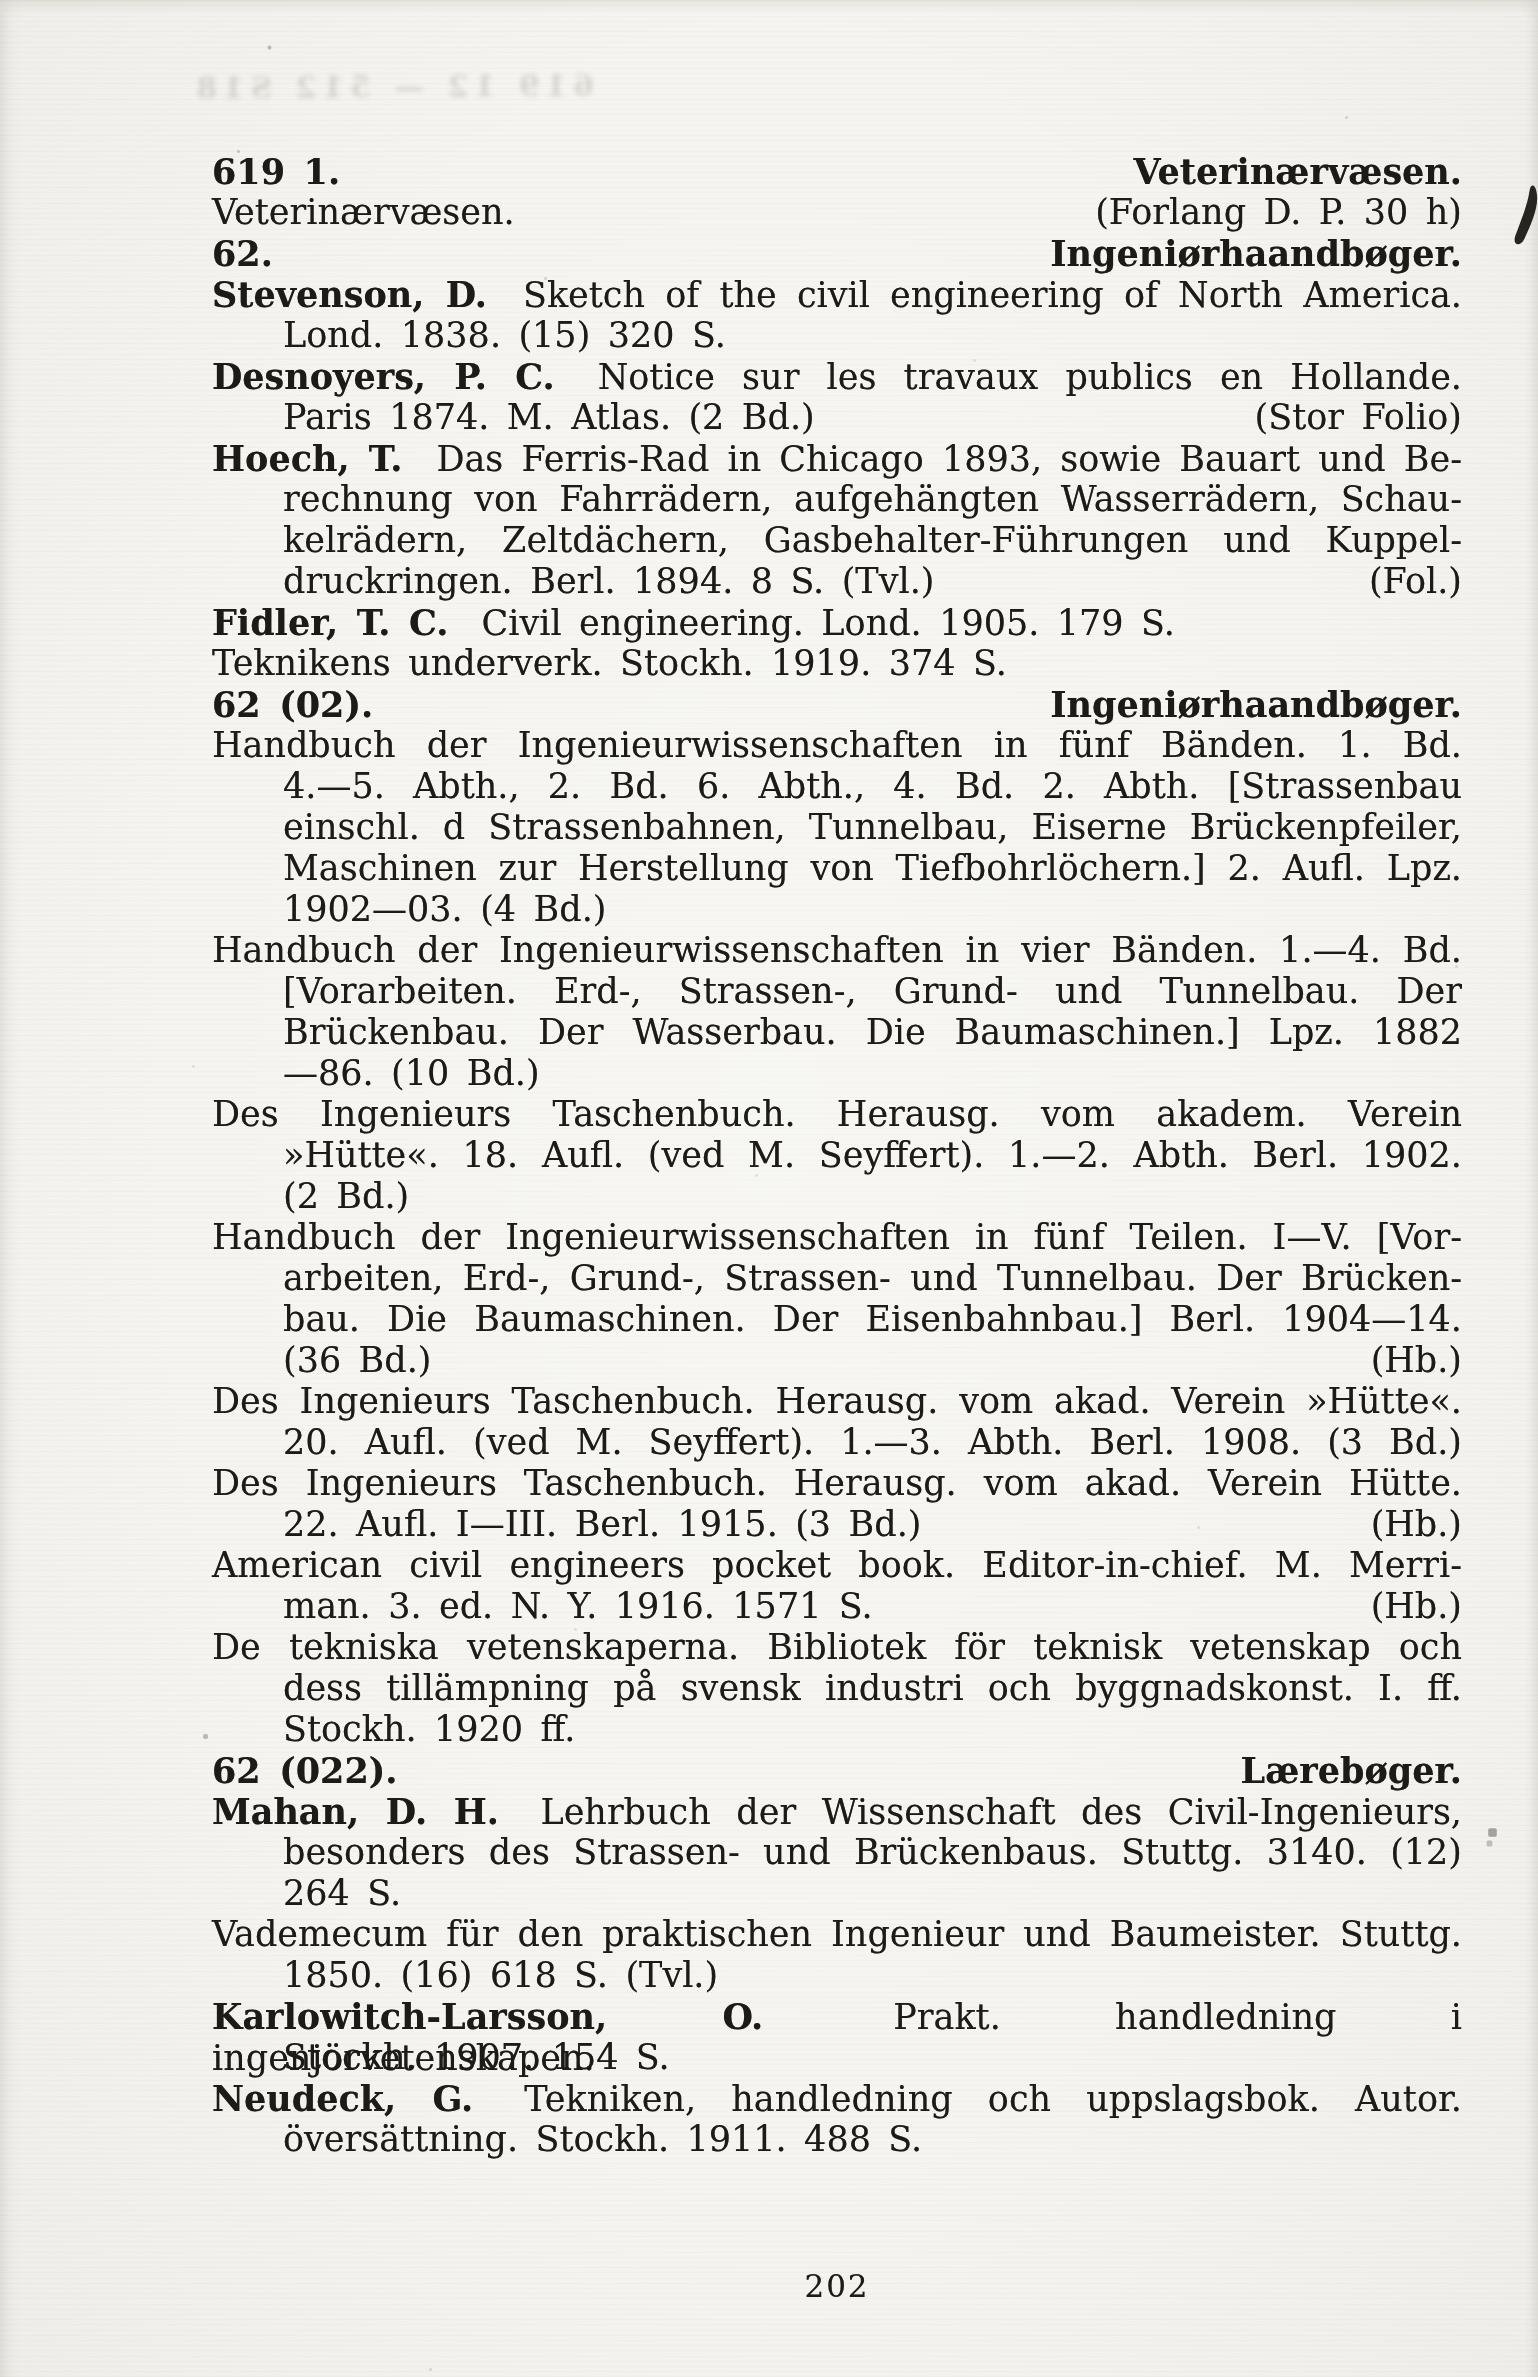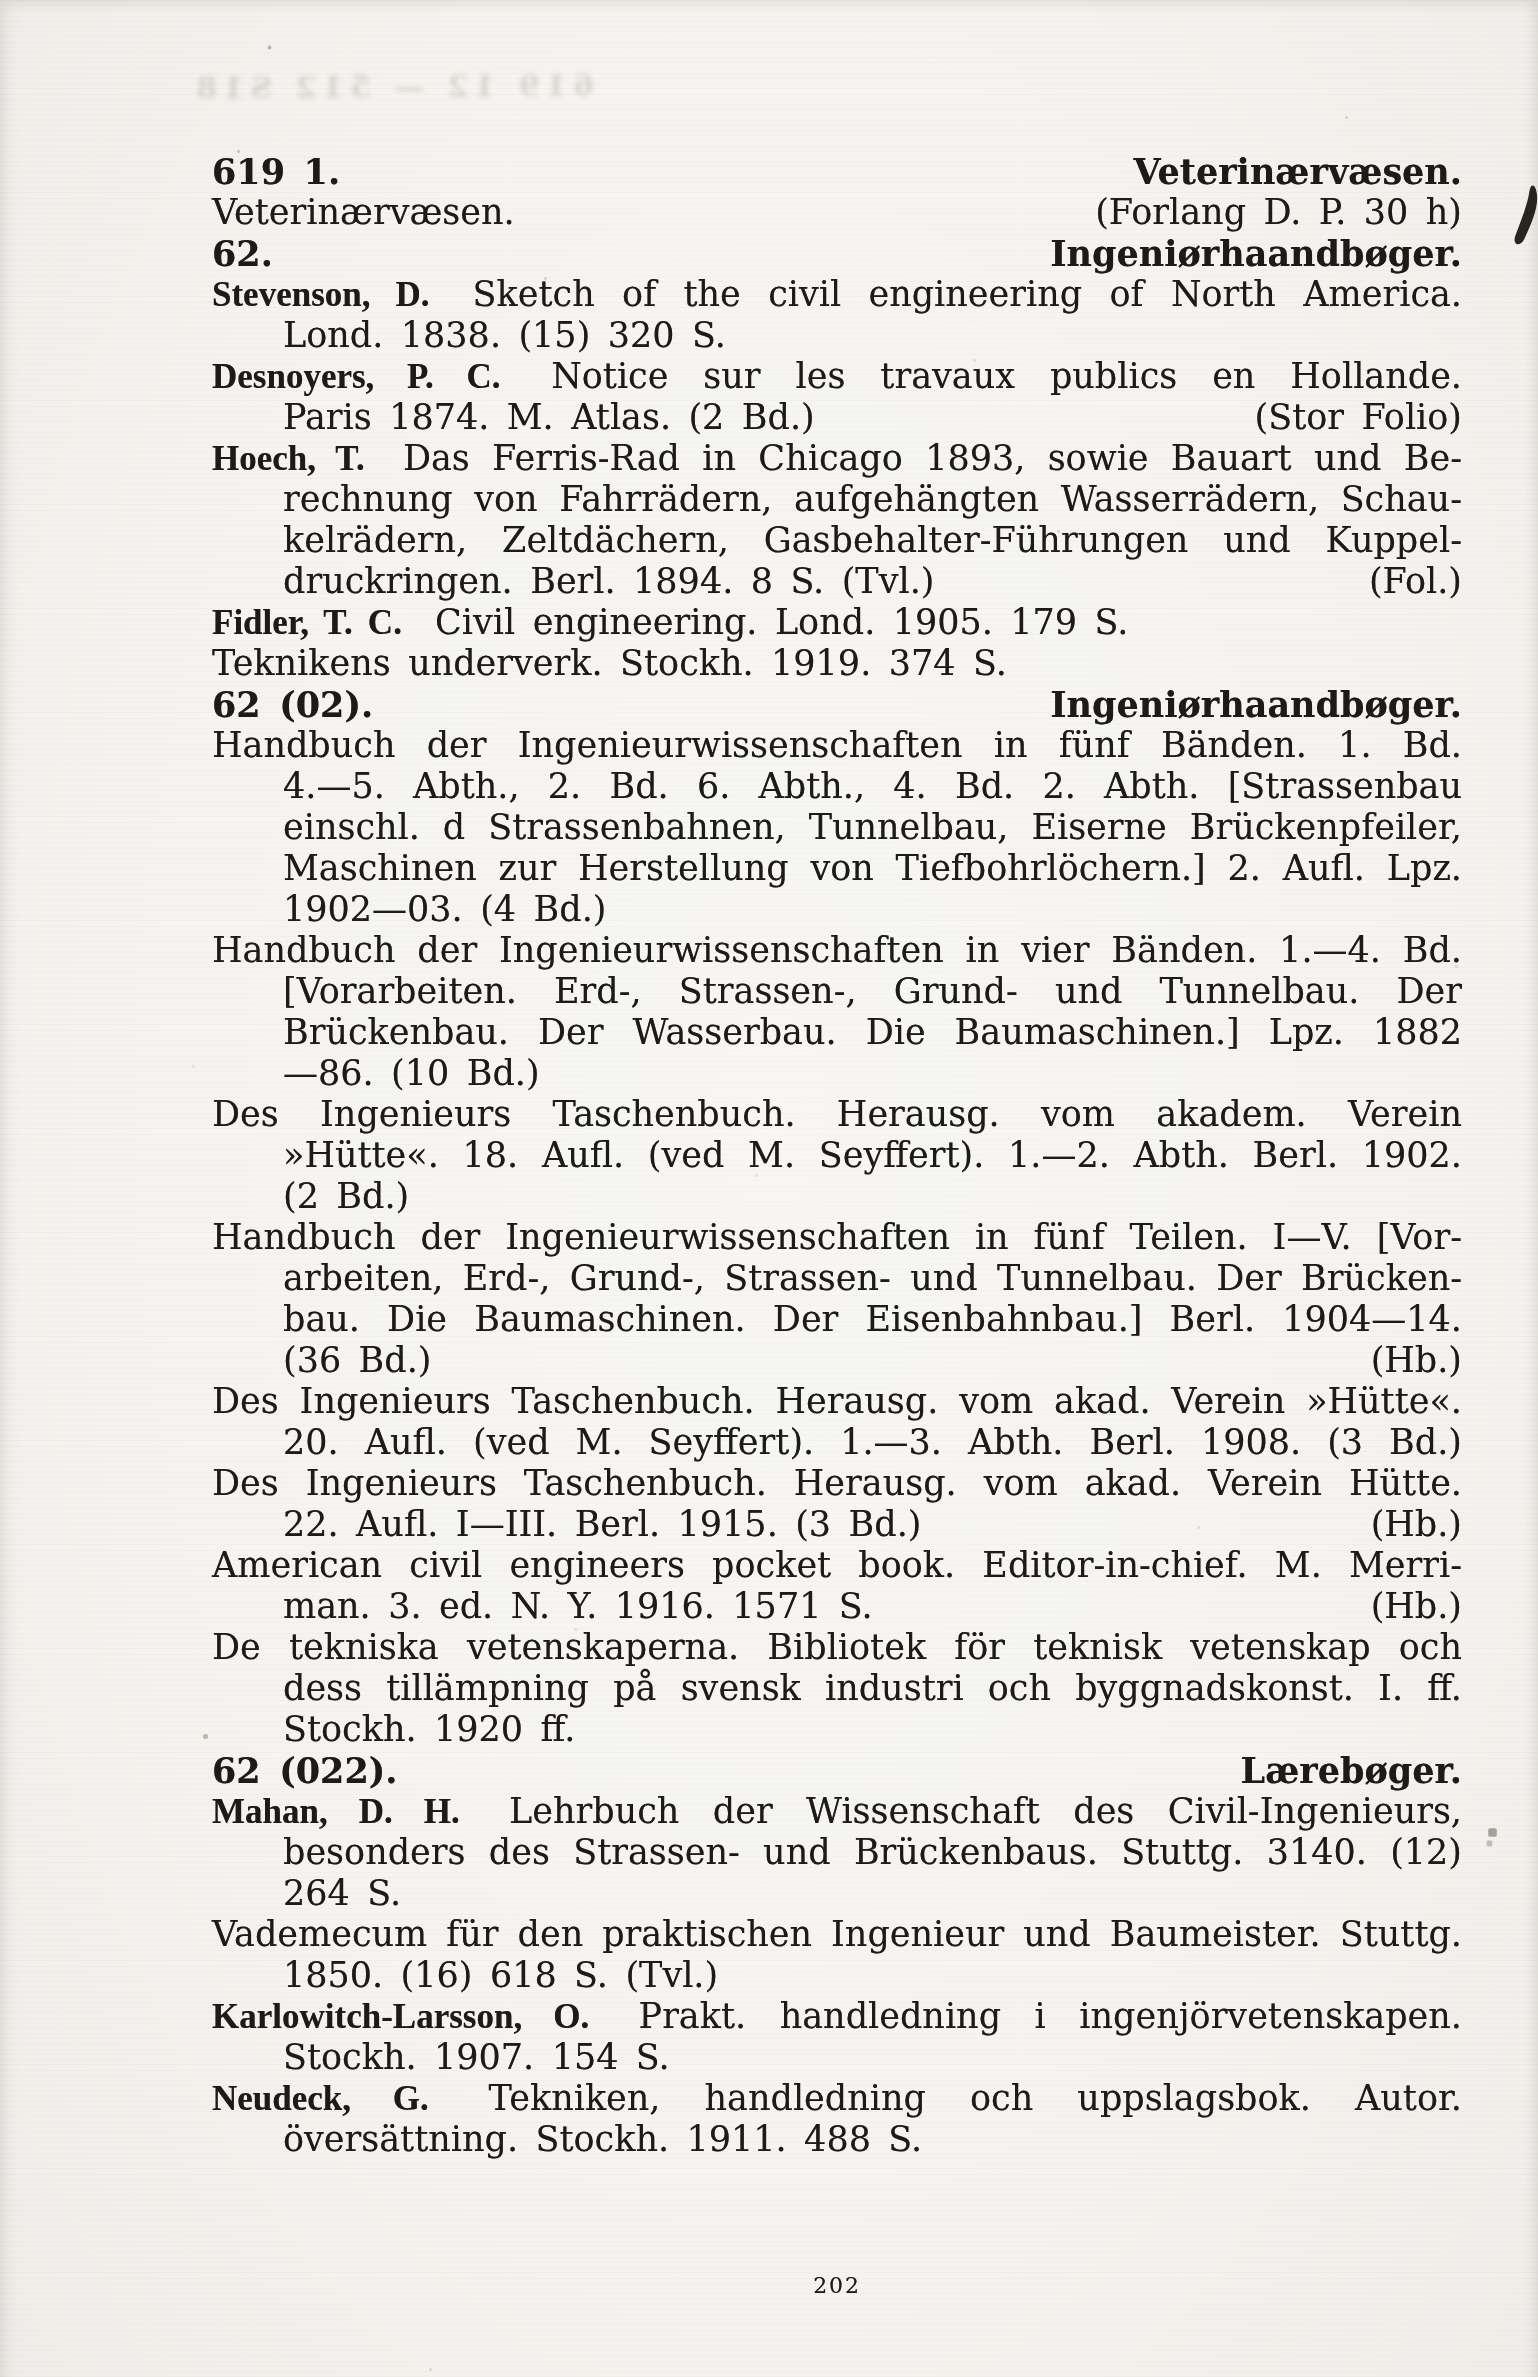--- a/index.html
+++ b/index.html
@@ -43,29 +43,29 @@
     text-align-last: justify;
     text-justify: inter-word;
   }
   .t-h, .t-h2, .t-r {
     display: flex;
     justify-content: space-between;
     align-items: baseline;
     gap: 24px;
   }
   .t-h { font-weight: bold; }
-  .b { font-weight: bold; font-family: Liberation Serif, serif; }
+  .b { font-weight: bold; }
   .lead { margin-right: 0.45em; }
   .pagenum {
     position: absolute;
     left: 212px;
     top: 2267px;
     width: 1250px;
     text-align: center;
-    font-size: 22px;
+    font-size: 31px;
     line-height: 38px;
     letter-spacing: 1.9px;
     text-shadow: 0 0 0.5px rgba(28,24,20,0.5);
   }
   .ghost {
     position: absolute;
     left: 204px;
     top: 69px;
     width: 390px;
     font-size: 29.5px;

